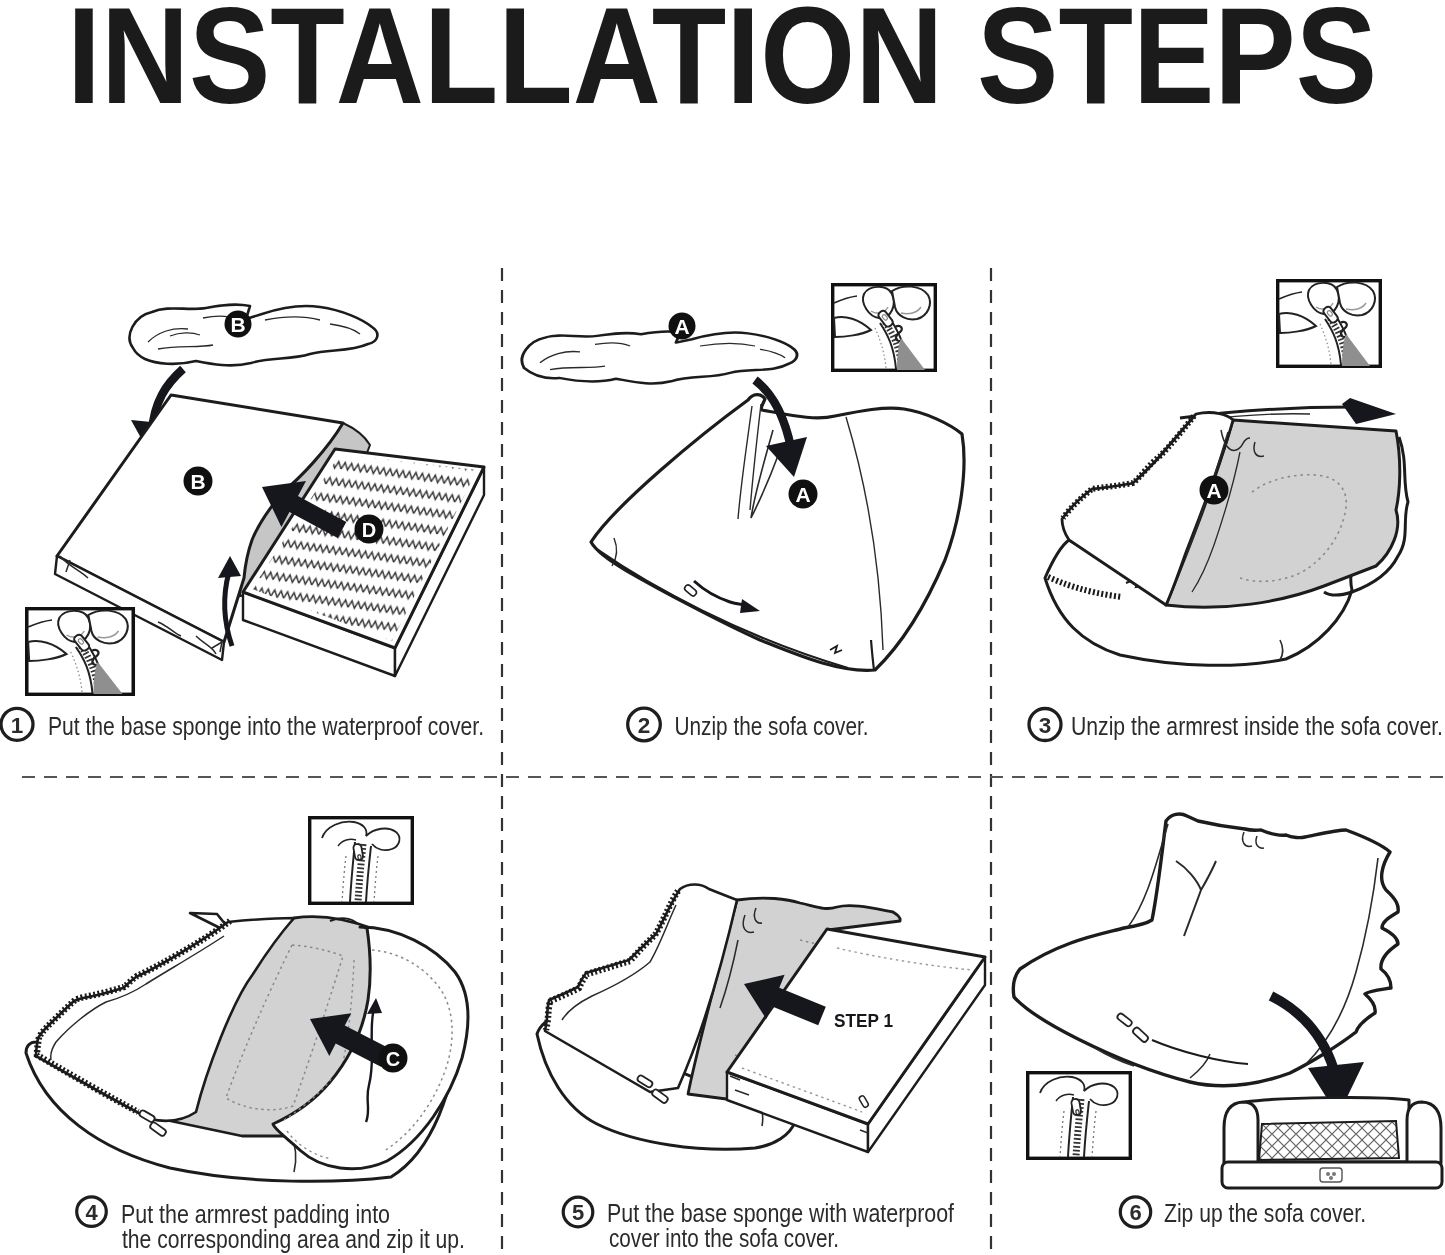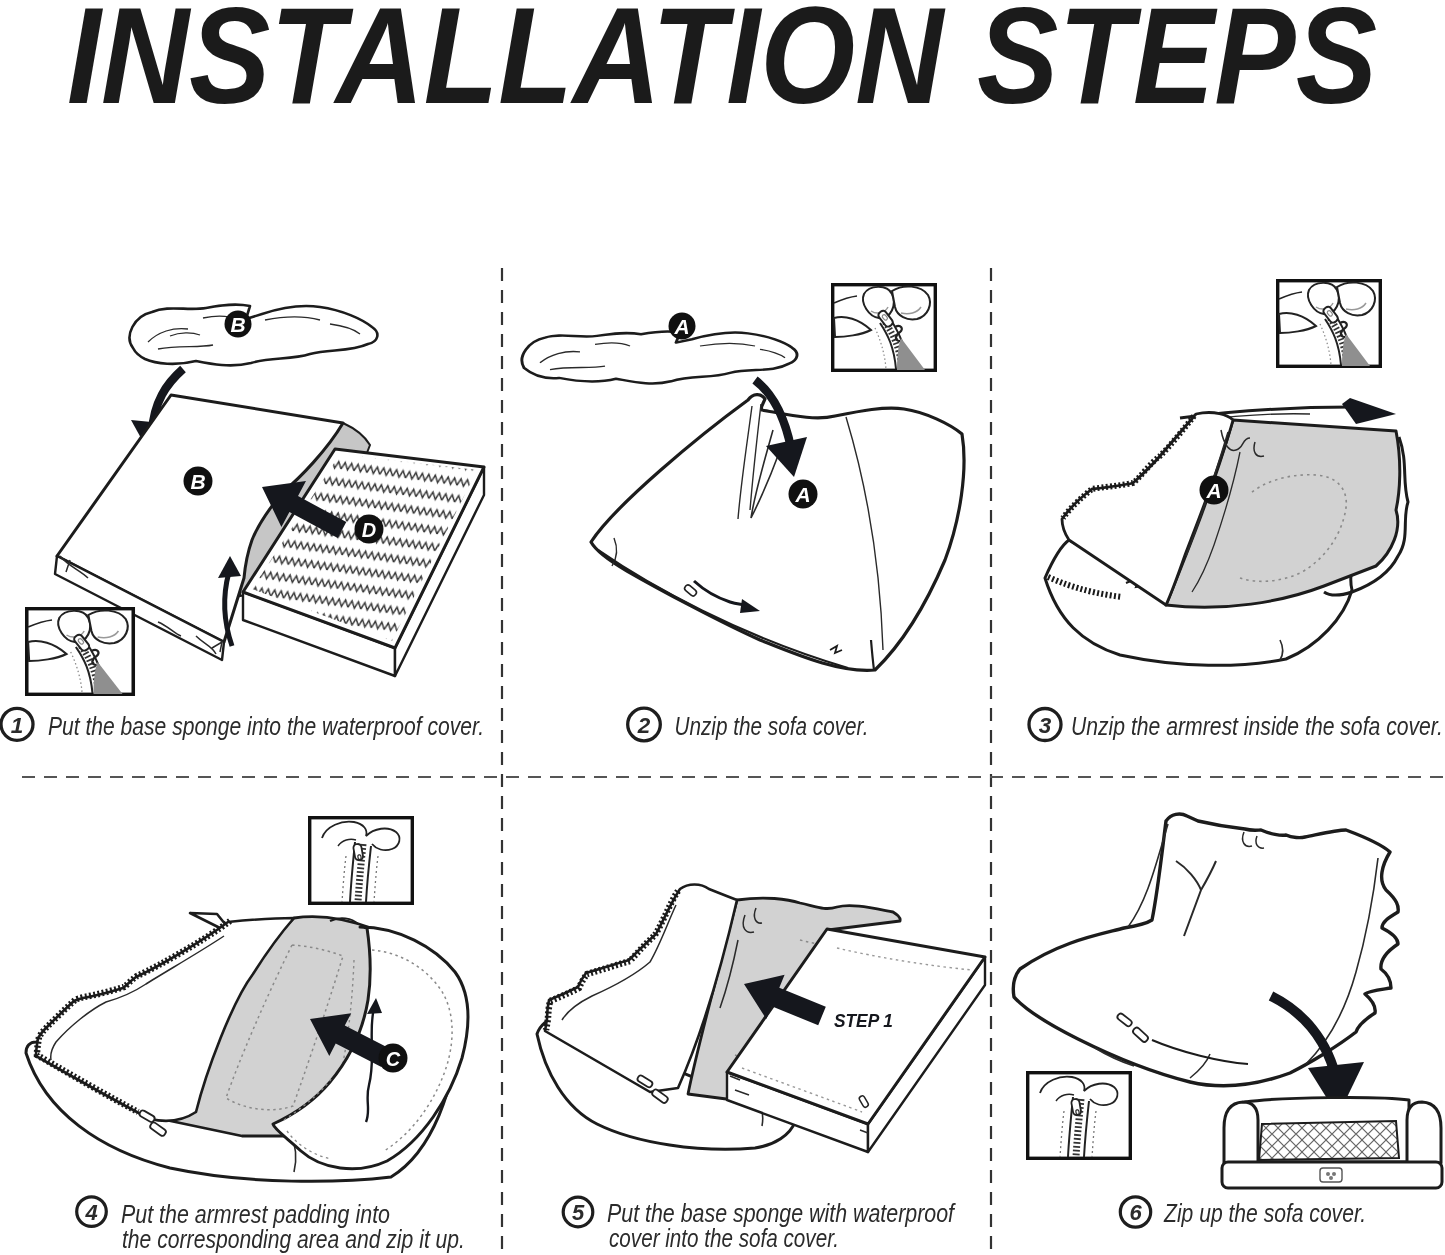--- a/index.html
+++ b/index.html
@@ -1,16 +1,16 @@
 <!DOCTYPE html>
 <html><head>
 <meta charset="utf-8">
 <style>
 html,body{margin:0;padding:0;background:#ffffff;}
-#page{position:relative;width:1445px;height:1255px;background:#ffffff;overflow:hidden;font-style:italic;}
+#page{position:relative;width:1445px;height:1255px;background:#ffffff;overflow:hidden;}
 svg{display:block;}
 text{font-family:"Liberation Sans",sans-serif;}
 </style>
 </head>
 <body>
 <div id="page">
 <svg width="1445" height="1255" viewBox="0 0 1445 1255">
 <defs>
 <pattern id="zig" width="13" height="17" patternUnits="userSpaceOnUse" patternTransform="rotate(8)">
   <path d="M0,9 L3.25,2 L6.5,9 L9.75,2 L13,9" fill="none" stroke="#333" stroke-width="1.5"></path>

